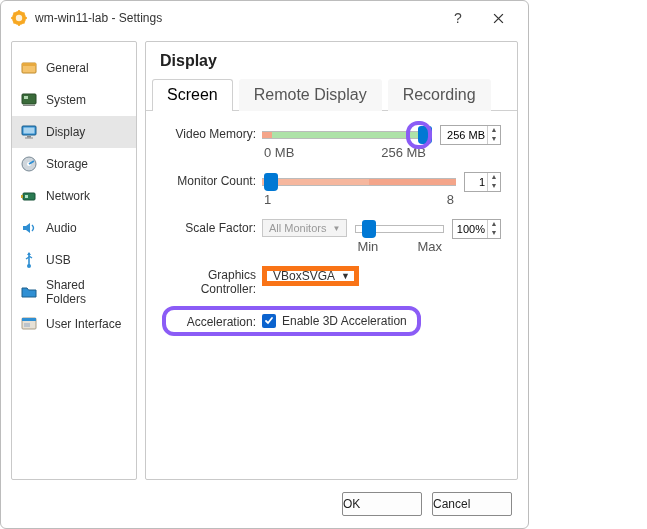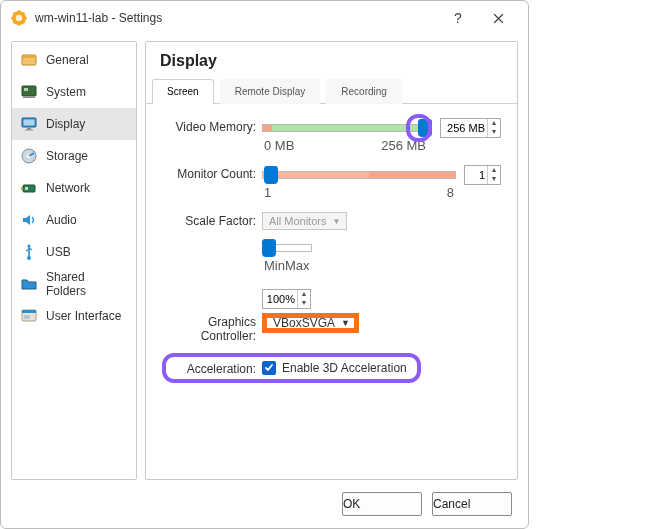--- a/index.html
+++ b/index.html
@@ -3,28 +3,28 @@
 <meta charset="utf-8">
 <style>
   * { box-sizing: border-box; font-family: "Segoe UI", Tahoma, sans-serif; }
   body { margin:0; background:#fff; width:647px; height:529px; overflow:hidden; font-size:12px; color:#222; }
   .window { width:529px; height:529px; border:1px solid #bcbcbc; border-radius:6px; display:flex; flex-direction:column; background:#fff;}
   .titlebar { height:34px; display:flex; align-items:center; padding:0 10px; }
   .titlebar .appicon { width:16px; height:16px; margin-right:8px; }
   .titlebar .title { flex:1; font-size:12px; color:#333;}
   .titlebar .ctrl { width:40px; height:28px; display:flex; align-items:center; justify-content:center; color:#444; font-size:14px;}
   .body { flex:1; display:flex; padding:6px 10px 0 10px; gap:8px; min-height:0;}
-  .sidebar { width:126px; border:1px solid #c9c9c9; border-radius:2px; padding:2px 0; background:#fff; overflow:hidden;}
+  .sidebar { width:126px; border:1px solid #c9c9c9; border-radius:2px; padding:10px 0; background:#fff; overflow:hidden;}
   .side-item { height:32px; display:flex; align-items:center; gap:8px; padding:0 8px; font-size:12px; color:#333; cursor:default;}
   .side-item.sel { background:#e6e6e6;}
   .side-item .sicon { width:18px; height:18px; flex:0 0 18px;}
   .main { flex:1; border:1px solid #c9c9c9; border-radius:2px; display:flex; flex-direction:column; min-width:0;}
   .main-title { font-size:16px; font-weight:600; padding:10px 14px 8px 14px; color:#222;}
   .tabs { display:flex; border-bottom:1px solid #d0d0d0; padding:0 6px; gap:6px;}
-  .tab { padding:6px 14px 7px 14px; font-size:10px; color:#555; border:1px solid transparent; border-bottom:none; position:relative; top:1px; background:#f7f7f7; border-radius:3px 3px 0 0;}
+  .tab { padding:6px 14px 7px 14px; font-size:16px; color:#555; border:1px solid transparent; border-bottom:none; position:relative; top:1px; background:#f7f7f7; border-radius:3px 3px 0 0;}
   .tab.active { background:#fff; border-color:#d0d0d0; color:#000;}
   .form { padding:14px 16px; font-size:12px; color:#333; overflow:hidden;}
   .row { display:flex; align-items:flex-start; margin-bottom:4px;}
   .lbl { width:100px; text-align:right; padding-right:6px; padding-top:2px; color:#333;}
   .ctrlcol { flex:1; min-width:0;}
   .slider-wrap { position:relative; height:20px;}
   .track-bg { position:absolute; left:0; right:0; top:6px; height:8px; border:1px solid #bbb; background:#fff;}
   .track-seg { position:absolute; top:7px; height:6px;}
   .thumb { position:absolute; top:1px; width:14px; height:18px; background:#0078d4; border-radius:3px 3px 4px 4px;}
   .subrow { display:flex; justify-content:space-between; font-size:13px; color:#555; padding:0 2px 8px 2px;}
@@ -203,21 +203,21 @@
               <div class="arrows">
                   <div class="ar">▲</div>
                   <div class="ar">▼</div>
                 </div>
             </div>
           </div>
         </div>
 
         <div class="row">
           <div class="lbl">Scale Factor:</div>
-          <div class="ctrlcol" style="display:flex; align-items:flex-start; gap:8px;flex-direction:column;">
+          <div class="ctrlcol" style="display:flex; align-items:flex-start; gap:8px;">
             <div class="allmon">
               <span>All Monitors</span>
               <span style="font-size:8px;">▼</span>
             </div>
             <div style="flex:1;">
               <div class="slider-wrap">
                 <div class="track-bg"></div>
                 <div class="thumb" style="left:calc(15% - 7px);"></div>
               </div>
               <div class="subrow">

